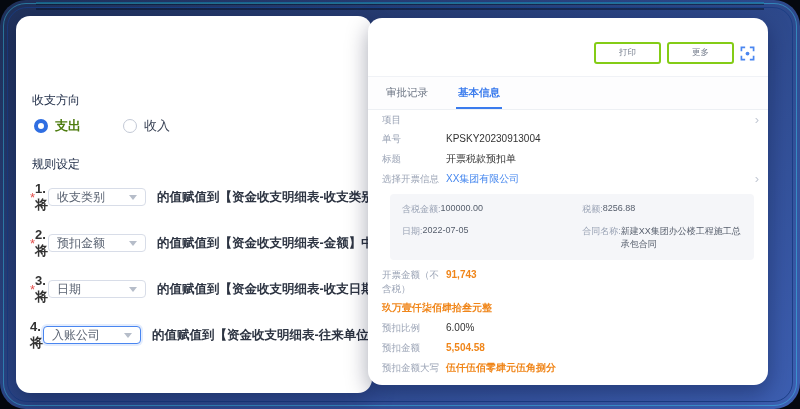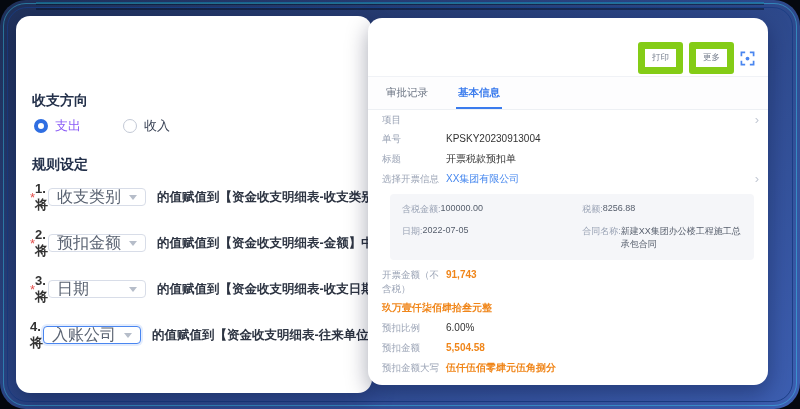--- a/index.html
+++ b/index.html
@@ -20,46 +20,46 @@
   .card-right { left:368px; top:18px; width:400px; height:367px; }
 
   .banner { position:absolute; z-index:5; color:#fff; font-weight:bold;
     background:linear-gradient(135deg,#4f92f5 0%, #2f6ee2 100%);
     border-radius:10px 12px 30px 10px; letter-spacing:1px;
     box-shadow:0 3px 8px rgba(47,110,226,.35); }
   .banner-left  { left:10px; top:8px; font-size:17px; padding:10px 26px 10px 22px; }
   .banner-right { left:8px;  top:4px; font-size:16px; padding:10px 24px 10px 20px; }
 
   
-  .sec-label { position:absolute; left:16px; font-size:14px; font-weight:bold; color:#23304a; }
+  .sec-label { position:absolute; left:16px; font-size:12px; font-weight:normal; color:#23304a; }
   .dir-label { top:76px; }
   .rules-label { top:140px; }
   .radio-row { position:absolute; left:18px; top:101px; display:flex; align-items:center; gap:42px; }
   .radio { display:flex; align-items:center; gap:7px; cursor:pointer; }
   .radio .dot { width:14px; height:14px; border-radius:50%; border:1px solid #c3c9d6; background:#fff; }
   .radio.on .dot { border:4px solid #2f6ee2; background:#fff; }
   .radio .rlabel { font-size:13px; color:#3a4356; }
-  .radio.on .rlabel { color:#8b5cf6; }
+  .radio.on .rlabel { color:#4d7c0f;font-weight:bold; }
 
   .rules { position:absolute; left:14px; top:158px; right:8px; }
   .rule { display:flex; align-items:center; height:46px; }
   .rule .marker { color:#e2504c; width:8px; font-size:13px; }
   .rule .num { font-size:13px; color:#333; width:38px; font-weight:bold; }
   .rule-select { width:98px; height:18px; border:1px solid #d8dde8; border-radius:4px;
     display:flex; align-items:center; justify-content:space-between; padding:0 8px;
-    font-size:16px; color:#5a6372; background:#fff; cursor:pointer; flex:none; }
+    font-size:12px; color:#5a6372; background:#fff; cursor:pointer; flex:none; }
   .rule-select.focused { border:1px solid #4a86f0; box-shadow:0 0 0 2px rgba(74,134,240,.15); }
   .tri-down { width:0; height:0; border-left:4px solid transparent; border-right:4px solid transparent;
     border-top:5px solid #b6bdc9; }
   .rule .suffix { font-size:12.5px; color:#2d3442; margin-left:11px; font-weight:bold; white-space:nowrap; }
 
   
   .toolbar { position:absolute; top:24px; right:12px; display:flex; align-items:center; gap:6px; z-index:6; }
-  .tool-btn { font-size:8.5px; color:#7a8291; background:#fff; border:7px solid #84cc16;
-    border-radius:3px; padding:3px 7px; cursor:pointer; }
+  .tool-btn { font-size:8.5px; color:#7a8291; background:#fff; border:2px solid #84cc16;
+    border-radius:3px; padding:3px 23px; cursor:pointer; }
   .expand-btn { width:16px; height:16px; cursor:pointer; display:flex; align-items:center; }
 
   .tabs { position:absolute; top:58px; left:0; right:0; display:flex; gap:26px; padding:0 16px;
     border-top:1px solid #f0f2f6; border-bottom:1px solid #edf0f4; background:#fdfdfe; }
   .tab { font-size:10.5px; color:#6a7382; padding:9px 2px 7px; cursor:pointer; border-bottom:2px solid transparent; }
   .tab.active { color:#3a7bed; font-weight:bold; border-bottom:2px solid #3a7bed; }
 
   .fields { position:absolute; top:92px; left:0; right:0; bottom:4px; overflow:hidden; }
   .frow { position:relative; display:flex; padding:3px 22px 3px 14px; align-items:flex-start; }
   .frow .lbl { width:64px; flex:none; color:#9aa3b5; font-size:9.5px; line-height:1.4; }

